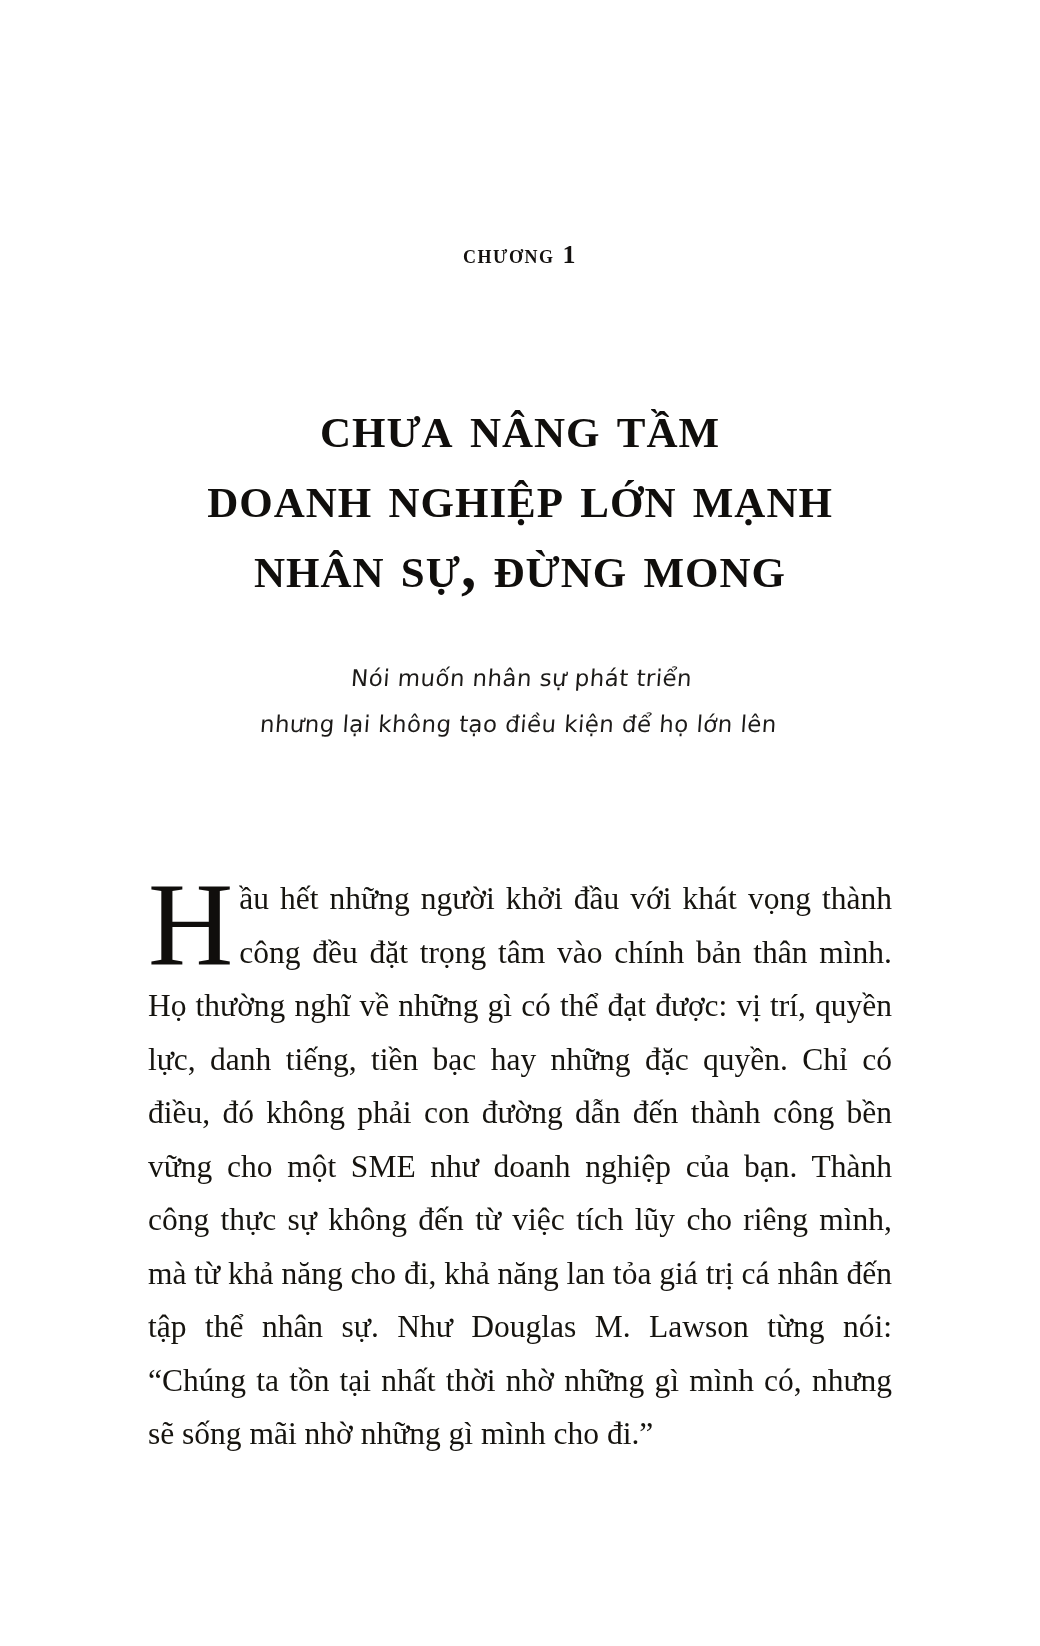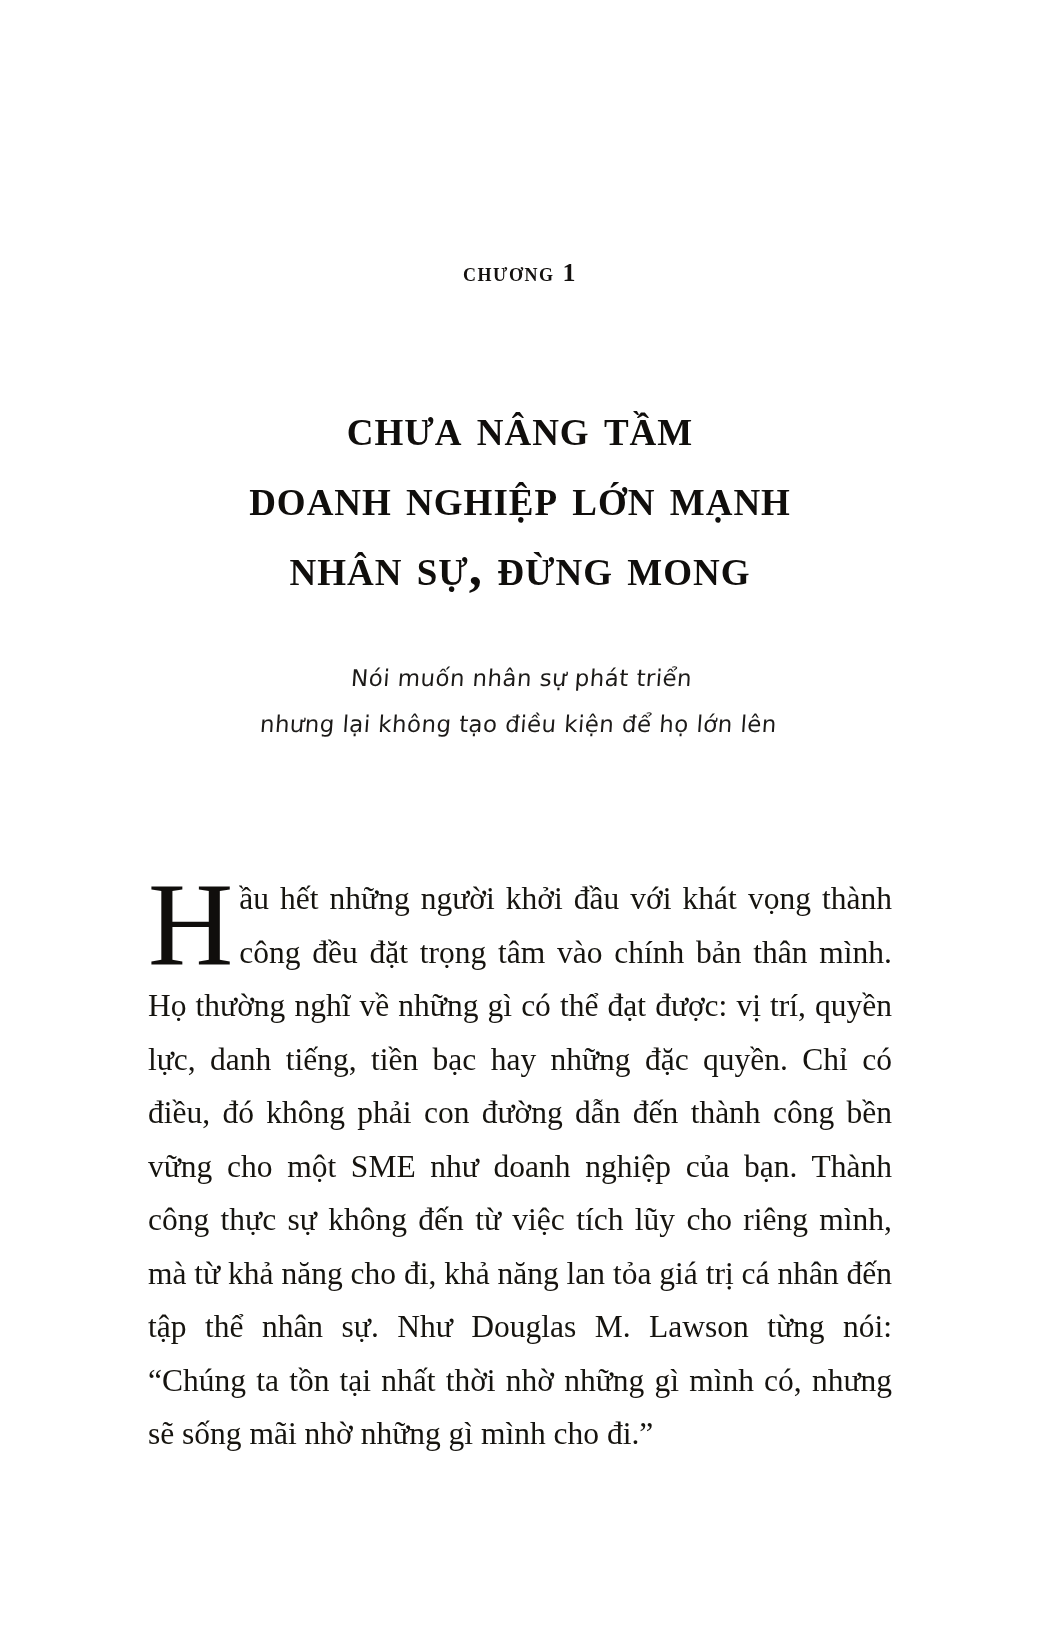--- a/index.html
+++ b/index.html
@@ -17,21 +17,21 @@
 
   .page {
     position: relative;
     width: 1040px;
     height: 1646px;
     box-sizing: border-box;
   }
 
   .chapter-label {
     position: absolute;
-    top: 258px;
+    top: 240px;
     left: 0;
     width: 1040px;
     text-align: center;
     font-family: "Liberation Serif", serif;
     font-weight: bold;
     font-size: 26px;
     letter-spacing: 1.5px;
     color: #14110f;
     font-variant: small-caps;
     text-transform: lowercase;
@@ -41,21 +41,21 @@
   }
 
   .chapter-title {
     position: absolute;
     top: 392px;
     left: 120px;
     width: 800px;
     text-align: center;
     font-family: "Liberation Serif", serif;
     font-weight: bold;
-    font-size: 53px;
+    font-size: 61px;
     line-height: 70px;
     letter-spacing: 1px;
     color: #100e0c;
     font-variant: small-caps;
     text-transform: lowercase;
   }
   .chapter-title .line {
     display: block;
     white-space: nowrap;
   }

